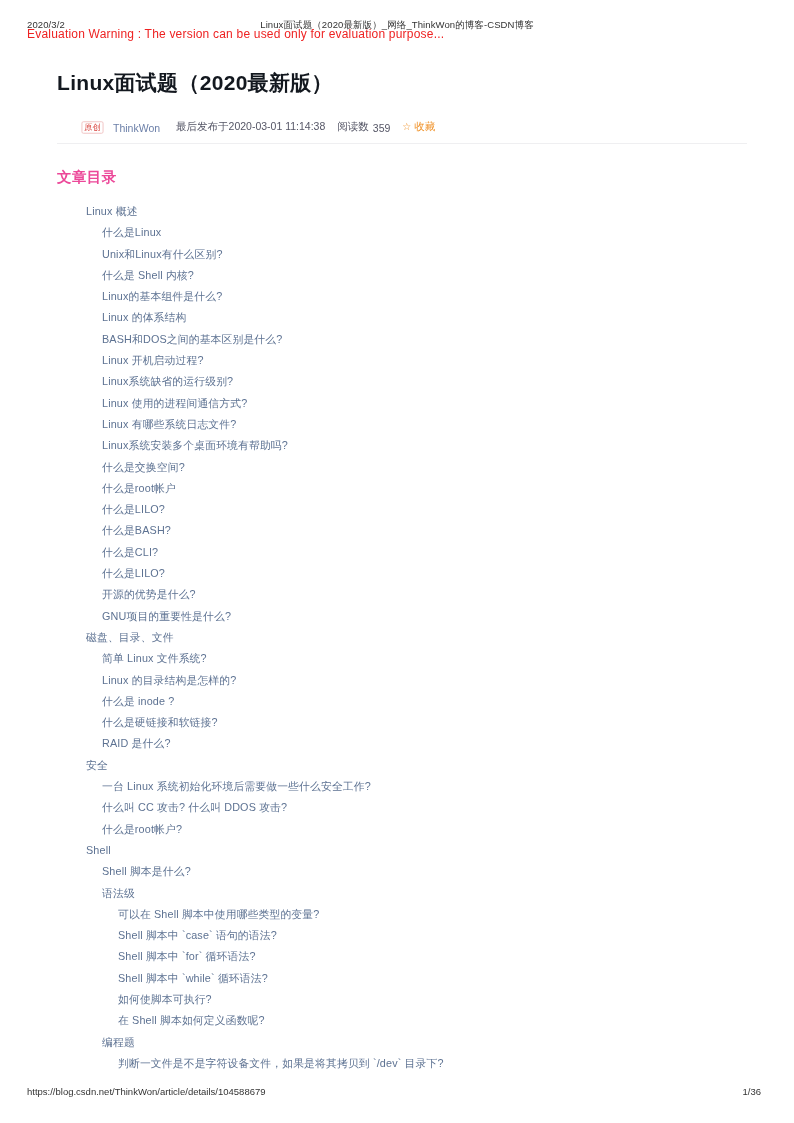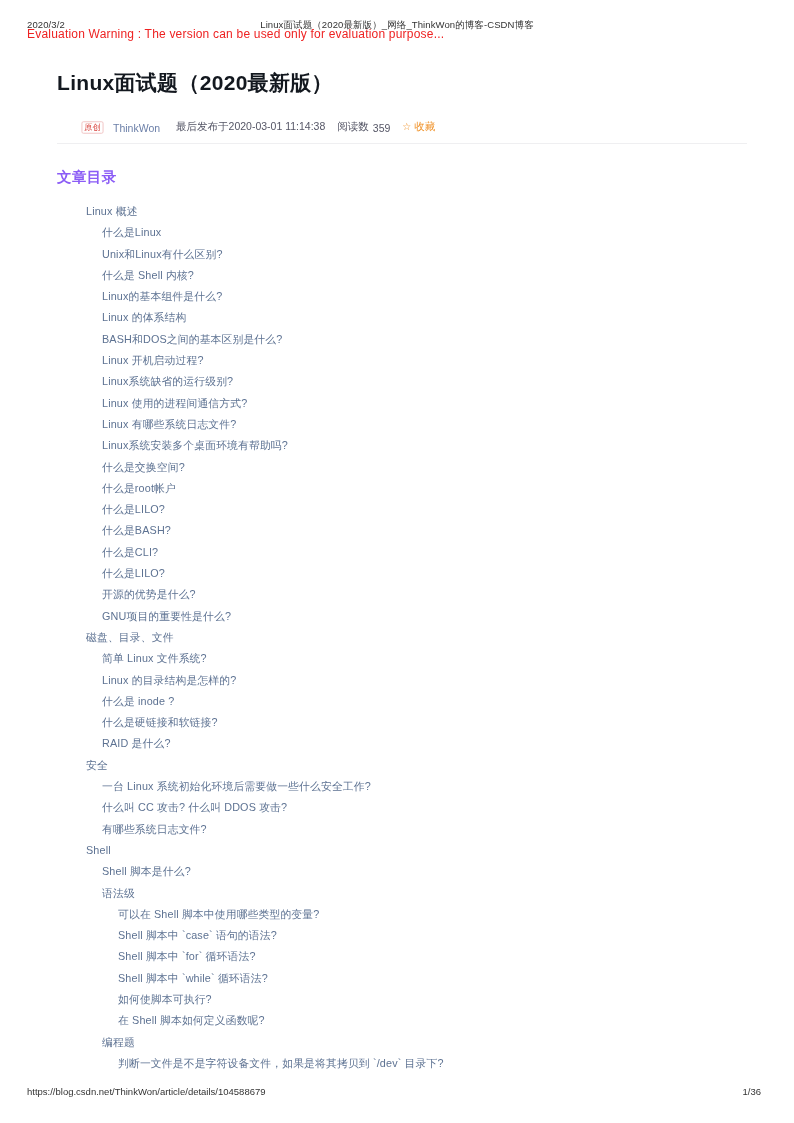--- a/index.html
+++ b/index.html
@@ -116,21 +116,21 @@
     height: 1px;
     background: #efeff1;
     width: 690px;
   }
 
   
   .toc-heading {
     margin-top: 24px;
     font-size: 14.5px;
     font-weight: bold;
-    color: #8b5cf6;
+    color: #ec4899;
     letter-spacing: 0.4px;
   }
   .toc-list {
     margin-top: 14px;
   }
   .toc-item {
     font-size: 10.8px;
     line-height: 21.3px;
     color: #5d7292;
     white-space: nowrap;
@@ -216,21 +216,21 @@
       <div class="toc-item lvl-2">GNU项目的重要性是什么?</div>
       <div class="toc-item lvl-1">磁盘、目录、文件</div>
       <div class="toc-item lvl-2">简单 Linux 文件系统?</div>
       <div class="toc-item lvl-2">Linux 的目录结构是怎样的?</div>
       <div class="toc-item lvl-2">什么是 inode ?</div>
       <div class="toc-item lvl-2">什么是硬链接和软链接?</div>
       <div class="toc-item lvl-2">RAID 是什么?</div>
       <div class="toc-item lvl-1">安全</div>
       <div class="toc-item lvl-2">一台 Linux 系统初始化环境后需要做一些什么安全工作?</div>
       <div class="toc-item lvl-2">什么叫 CC 攻击? 什么叫 DDOS 攻击?</div>
-      <div class="toc-item lvl-2">有哪些系统日志文件?</div>
+      <div class="toc-item lvl-2">什么是root帐户?</div>
       <div class="toc-item lvl-1">Shell</div>
       <div class="toc-item lvl-2">Shell 脚本是什么?</div>
       <div class="toc-item lvl-2">语法级</div>
       <div class="toc-item lvl-3">可以在 Shell 脚本中使用哪些类型的变量?</div>
       <div class="toc-item lvl-3">Shell 脚本中 `case` 语句的语法?</div>
       <div class="toc-item lvl-3">Shell 脚本中 `for` 循环语法?</div>
       <div class="toc-item lvl-3">Shell 脚本中 `while` 循环语法?</div>
       <div class="toc-item lvl-3">如何使脚本可执行?</div>
       <div class="toc-item lvl-3">在 Shell 脚本如何定义函数呢?</div>
       <div class="toc-item lvl-2">编程题</div>

